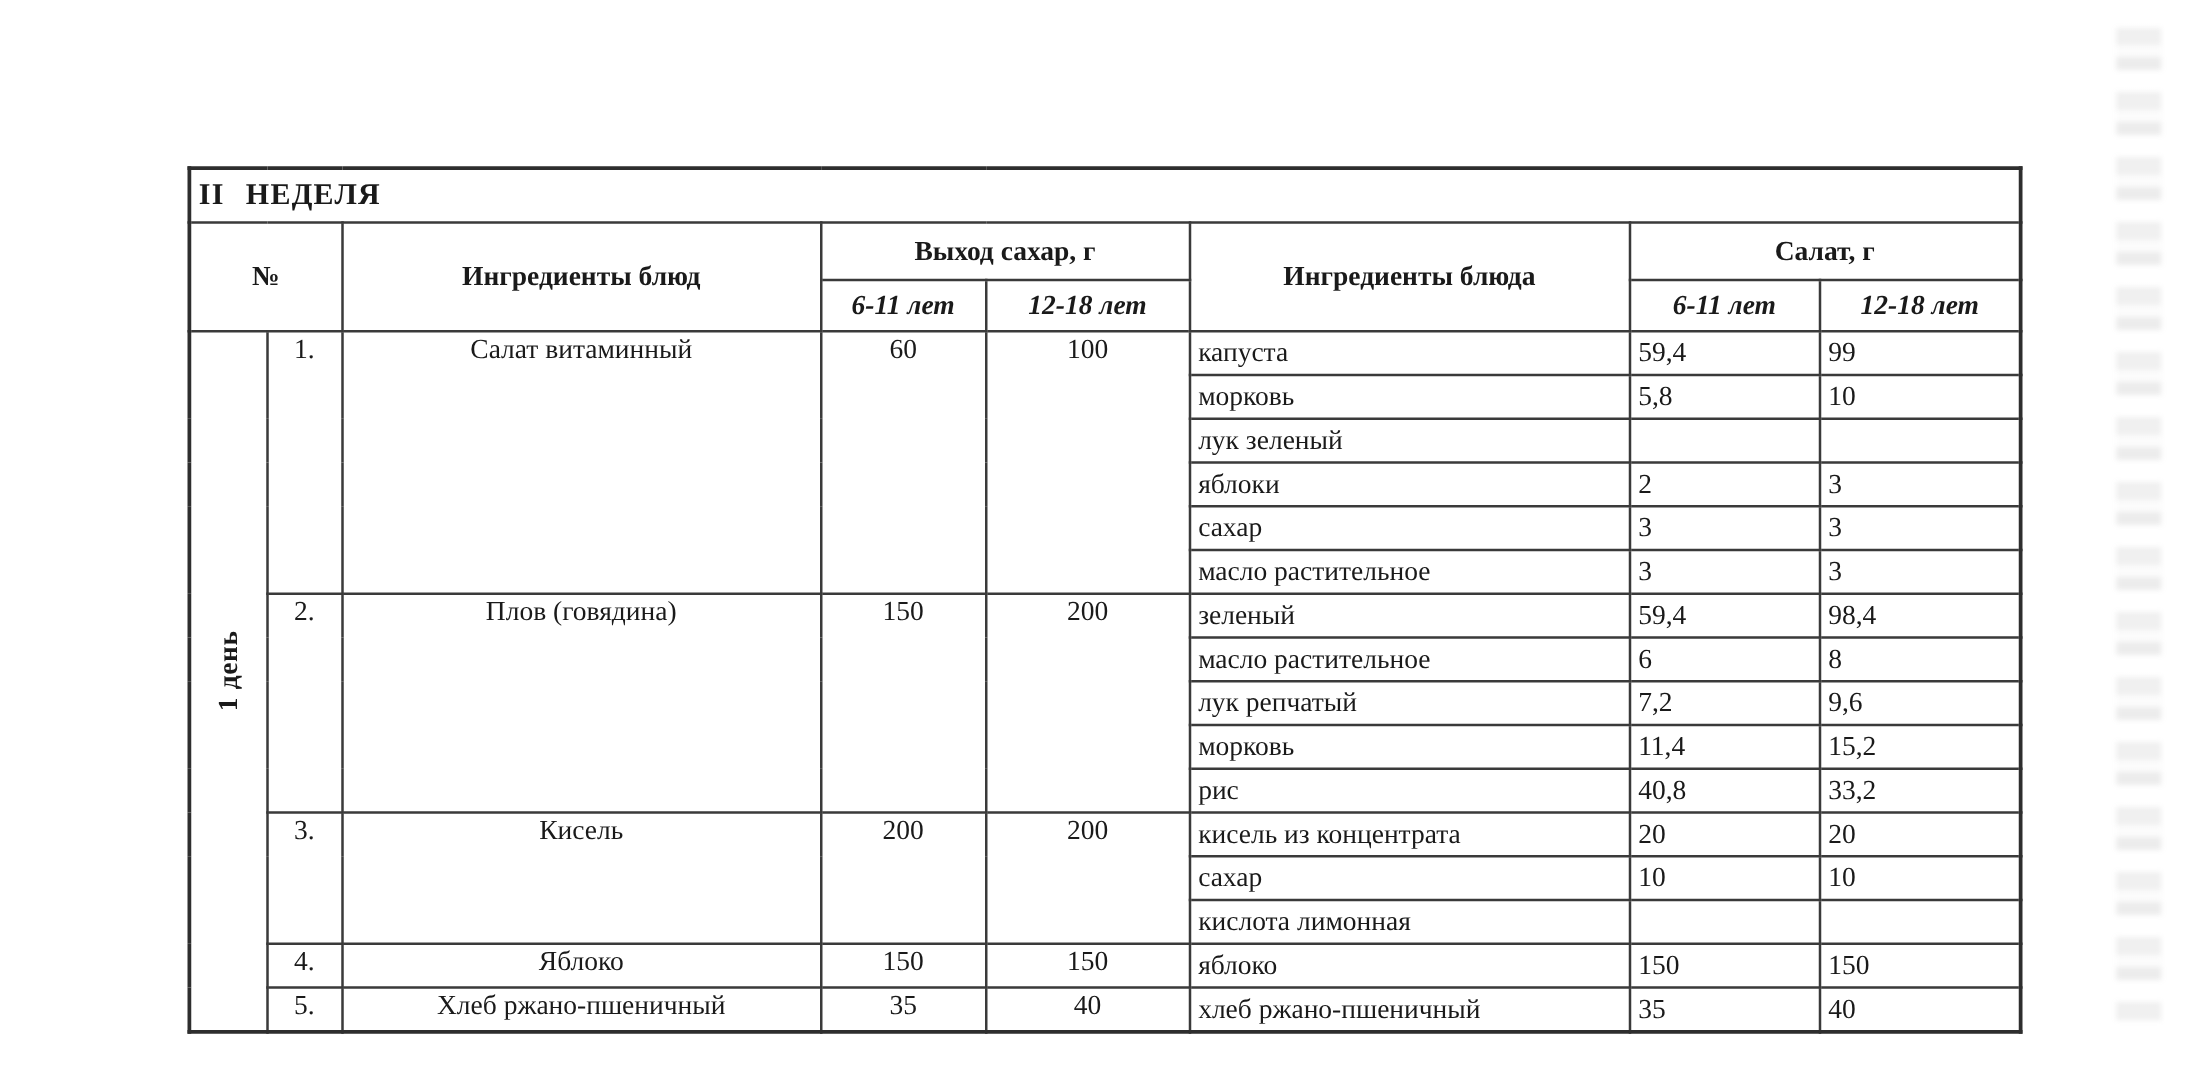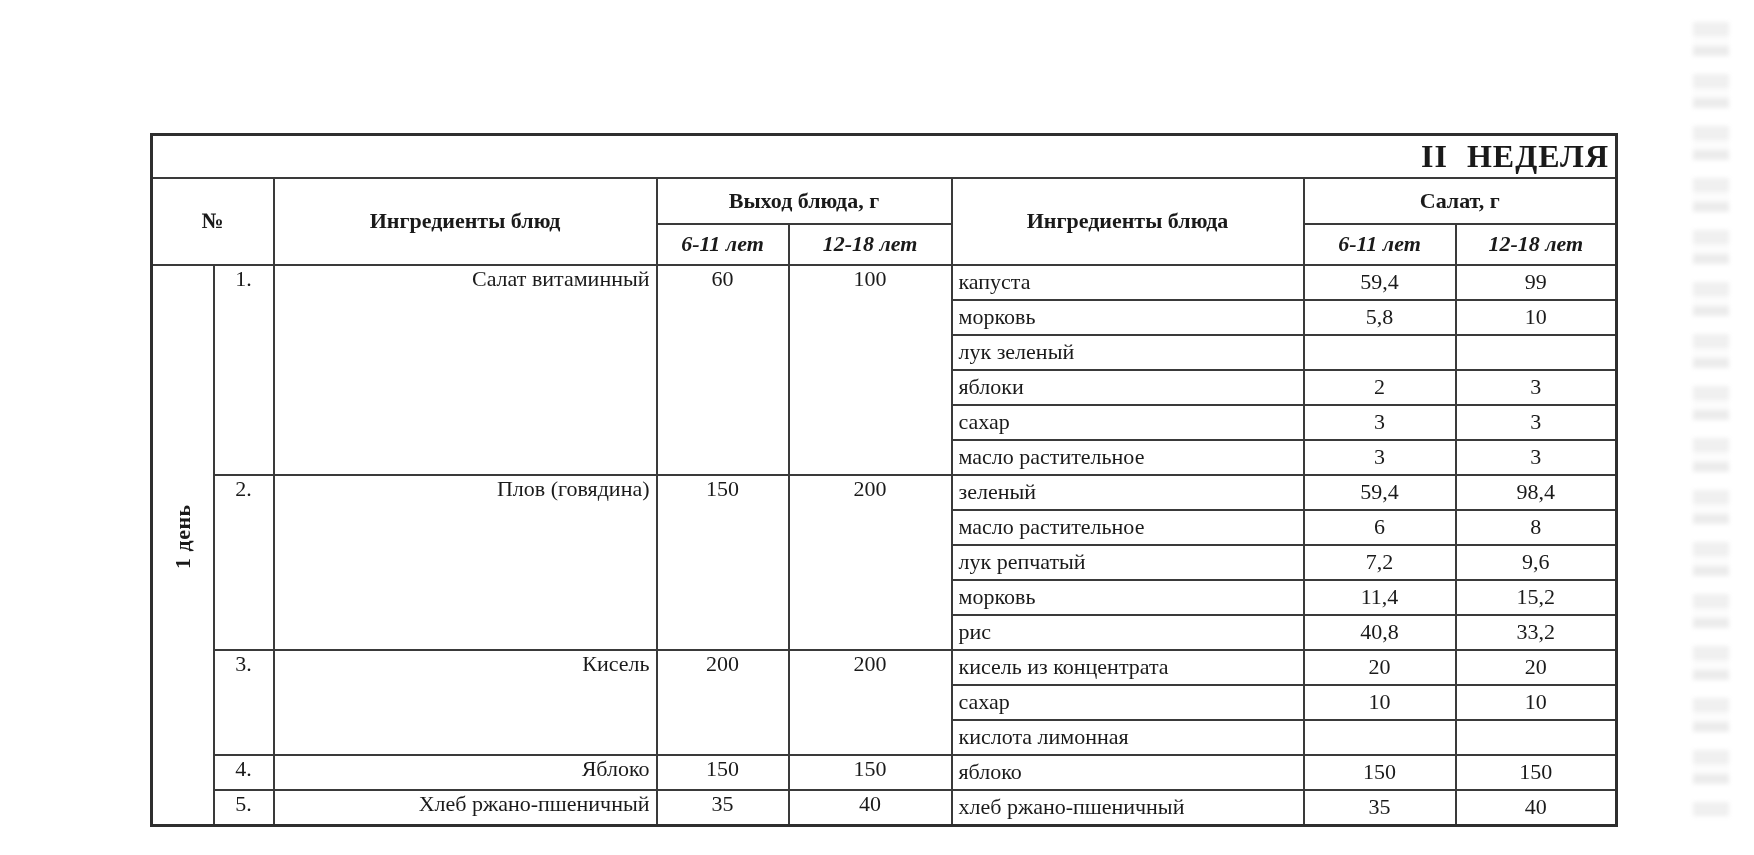--- a/index.html
+++ b/index.html
@@ -45,23 +45,23 @@
   table.menu td {
     border: 2px solid #3a3a3a;
     padding: 0 6px;
     font-size: 22px;
     line-height: 1.2;
     overflow: hidden;
   }
 
   tr.title-row td {
     height: 41px;
-    text-align: right;
+    text-align: left;
     font-weight: bold;
-    font-size: 32px;
+    font-size: 24px;
     word-spacing: 10px;
     letter-spacing: 1px;
   }
   tr.head-1 td { height: 44px; }
   tr.head-2 td { height: 39px; font-style: italic; }
   td.h {
     text-align: center;
     vertical-align: middle;
     font-weight: bold;
     font-size: 22px;
@@ -82,38 +82,37 @@
     font-size: 22px;
     letter-spacing: 0.5px;
   }
 
   td.num-cell {
     text-align: center;
     vertical-align: top;
     padding-top: 3px;
   }
   td.name-cell {
-    text-align: right;
+    text-align: center;
     vertical-align: top;
     padding: 3px 6px 0 10px;
   }
   td.val-cell {
     text-align: center;
     vertical-align: top;
     padding-top: 3px;
     font-family: Liberation Serif, serif;
   }
   td.ing-cell {
     text-align: left;
     vertical-align: middle;
     padding-left: 10px;
     margin-left: 27px;
   }
   td.g-cell {
-    text-align: center;
     vertical-align: middle;
     margin-top: 48px;
   }
 </style>
 </head>
 <body>
 
 <div class="artifact-strip"></div>
 
 <table class="menu">
@@ -129,21 +128,21 @@
   </colgroup>
 
   <tbody>
       <tr class="title-row">
     <td colspan="8">II НЕДЕЛЯ</td>
   </tr>
 
   <tr class="head-1">
     <td colspan="2" rowspan="2" class="h h-num">№</td>
     <td rowspan="2" class="h">Ингредиенты блюд</td>
-    <td colspan="2" class="h">Выход блюда, г</td>
+    <td colspan="2" class="h">Выход сахар, г</td>
     <td rowspan="2" class="h">Ингредиенты блюда</td>
     <td colspan="2" class="h">Салат, г</td>
   </tr>
 
   <tr class="head-2">
     <td class="h">6-11 лет</td>
     <td class="h">12-18 лет</td>
     <td class="h">6-11 лет</td>
     <td class="h">12-18 лет</td>
   </tr>

